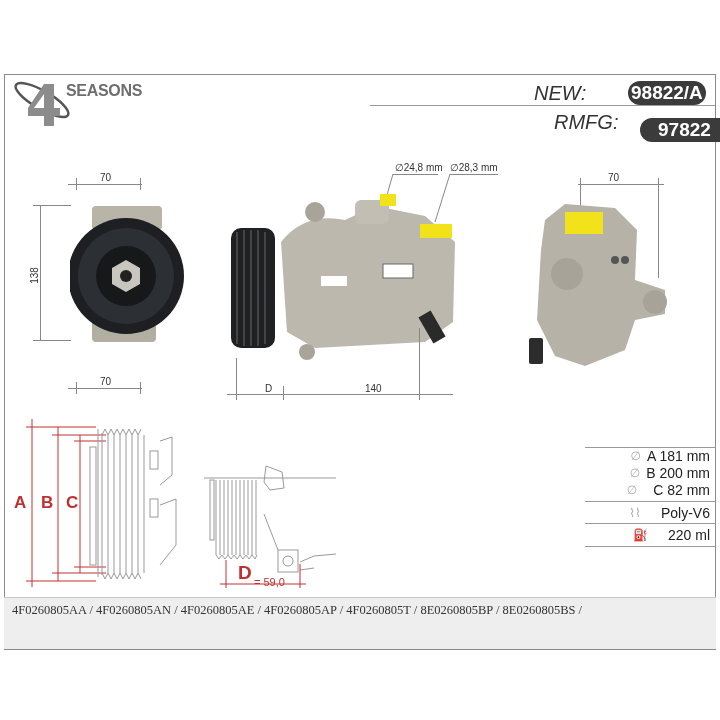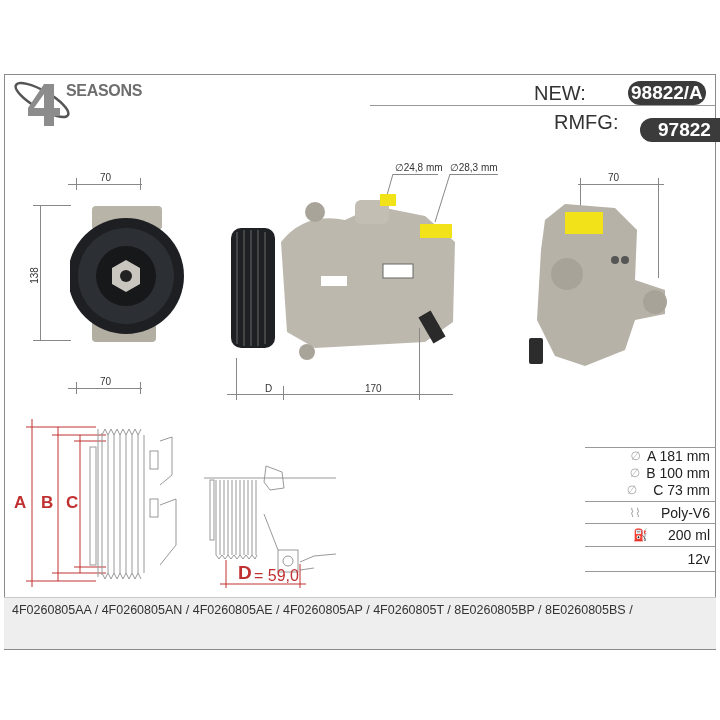--- a/index.html
+++ b/index.html
@@ -1,32 +1,32 @@
 <!DOCTYPE html>
 <html><head>
 <meta charset="utf-8">
 <style>
   html, body { margin:0; padding:0; background:#fff; }
   body { width:720px; height:720px; position:relative; overflow:hidden; font-family:"Liberation Sans", sans-serif; color:#333; }
   .frame { position:absolute; left:4px; top:74px; width:712px; height:576px; border:1px solid #8a8a8a; box-sizing:border-box; }
   .abs { position:absolute; }
   .logo { left:14px; top:80px; width:140px; height:44px; }
   .logo-text { position:absolute; left:52px; top:2px; font-weight:bold; font-size:16px; color:#6e6e6e; letter-spacing:-0.3px; }
-  .hdr-label { font-size:20px; color:#333; }
+  .hdr-label { font-style:italic; font-size:20px; color:#333; }
   .pill { background:#3b3b3b; color:#fff; font-weight:bold; font-size:19px; border-radius:12px; padding:1px 3px; line-height:22px; }
   .hr-top { left:370px; top:105px; width:345px; height:1px; background:#999; }
   .dim { font-size:10px; color:#333; }
   .dimline { background:#888; }
   .spec-table { position:absolute; left:585px; top:447px; width:131px; border-top:1px solid #999; }
   .spec-row { border-bottom:1px solid #999; text-align:right; padding-right:6px; font-size:14px; color:#222; display:flex; justify-content:flex-end; align-items:center; gap:6px; }
   .spec-row.diam { border-bottom:none; line-height:17px; }
   .spec-row.diam.last { border-bottom:1px solid #999; }
   .spec-row .ico { color:#aaa; font-size:12px; }
   .refbox { position:absolute; left:4px; top:597px; width:712px; height:52px; background:#eeeeee; border-top:1px solid #c8c8c8; font-size:12.5px; color:#333; box-sizing:border-box; padding-left:8px; }
-  .refline { height:25px; line-height:25px; white-space:nowrap; }
+  .refline { height:25px; line-height:25px; white-space:nowrap;font-family:Liberation Serif, serif; }
   .red { color:#c03030; font-weight:bold; }
 </style>
 </head>
 <body>
 
 <div class="frame"></div>
 
 <div class="abs logo">
   <svg width="60" height="48" viewBox="0 0 60 48" style="position:absolute;left:0;top:0">
     <ellipse cx="28" cy="20" rx="30" ry="9" transform="rotate(30 28 20)" fill="none" stroke="#555" stroke-width="2.5"></ellipse>
@@ -90,21 +90,21 @@
     <rect x="158" y="92" width="30" height="14" fill="#fff" stroke="#666"></rect>
     <rect x="200" y="140" width="14" height="30" fill="#2a2a2a" transform="rotate(-30 207 155)"></rect>
     <circle cx="90" cy="40" r="10" fill="#a9a49a"></circle>
     <circle cx="82" cy="180" r="8" fill="#a9a49a"></circle>
   </svg>
   <div class="abs dimline" style="left:11px;top:200px;width:1px;height:42px"></div>
   <div class="abs dimline" style="left:58px;top:228px;width:1px;height:14px"></div>
   <div class="abs dimline" style="left:194px;top:170px;width:1px;height:72px"></div>
   <div class="abs dimline" style="left:2px;top:236px;width:226px;height:1px"></div>
   <span class="abs dim" style="left:40px;top:225px">D</span>
-  <span class="abs dim" style="left:140px;top:225px">170</span>
+  <span class="abs dim" style="left:140px;top:225px">140</span>
 </div>
 
 <div class="abs" style="left:520px;top:170px;width:180px;height:200px">
   <span class="abs dim" style="left:88px;top:2px">70</span>
   <div class="abs dimline" style="left:58px;top:14px;width:86px;height:1px"></div>
   <div class="abs dimline" style="left:60px;top:8px;width:1px;height:80px"></div>
   <div class="abs dimline" style="left:138px;top:8px;width:1px;height:100px"></div>
   <svg class="abs" style="left:5px;top:20px" width="150" height="180" viewBox="0 0 150 180">
     <path d="M20 30 L40 14 L90 18 L112 40 L110 90 L140 100 L140 124 L110 130 L100 160 L60 176 L30 166 L12 130 L16 60 Z" fill="#b7b2a7"></path>
     <rect x="40" y="22" width="38" height="22" fill="#f2e21a"></rect>
@@ -164,44 +164,41 @@
         <circle cx="88" cy="101" r="5"></circle>
       <path d="M100 102 L114 96 L136 94 M100 110 L114 108"></path>
     </g>
     <g stroke="#c03030" stroke-width="1">
       <line x1="26" y1="100" x2="26" y2="128"></line>
         <line x1="100" y1="104" x2="100" y2="128"></line>
       <line x1="20" y1="124" x2="106" y2="124"></line>
     </g>
   </svg>
   <span class="abs red" style="left:38px;top:102px;font-size:19px">D</span>
-  <span class="abs" style="left:54px;top:107px;font-size:16px;color:#c03030">= 59,0</span>
+  <span class="abs" style="left:54px;top:116px;font-size:11px;color:#c03030">= 59,0</span>
 </div>
 
 <div class="spec-table">
   <div class="spec-row diam">
     <span class="ico">∅</span>
     <span>A 181 mm</span>
   </div>
   <div class="spec-row diam">
     <span class="ico">∅</span>
-    <span>B 100 mm</span>
+    <span>B 200 mm</span>
   </div>
   <div class="spec-row diam last" style="padding-bottom:2px">
     <span class="ico" style="margin-right:10px">∅</span>
-    <span>C 73 mm</span>
+    <span>C 82 mm</span>
   </div>
   <div class="spec-row" style="height:21px">
     <span class="ico" style="margin-right:14px">⌇⌇</span>
     <span>Poly-V6</span>
   </div>
   <div class="spec-row" style="height:22px">
     <span class="ico" style="margin-right:14px">⛽</span>
-    <span>200 ml</span>
-  </div>
-  <div class="spec-row" style="height:24px">
-    <span>12v</span>
+    <span>220 ml</span>
   </div>
 </div>
 
 <div class="refbox">
   <div class="refline">4F0260805AA / 4F0260805AN / 4F0260805AE / 4F0260805AP / 4F0260805T / 8E0260805BP / 8E0260805BS /</div>
 </div>
 
 </body></html>

